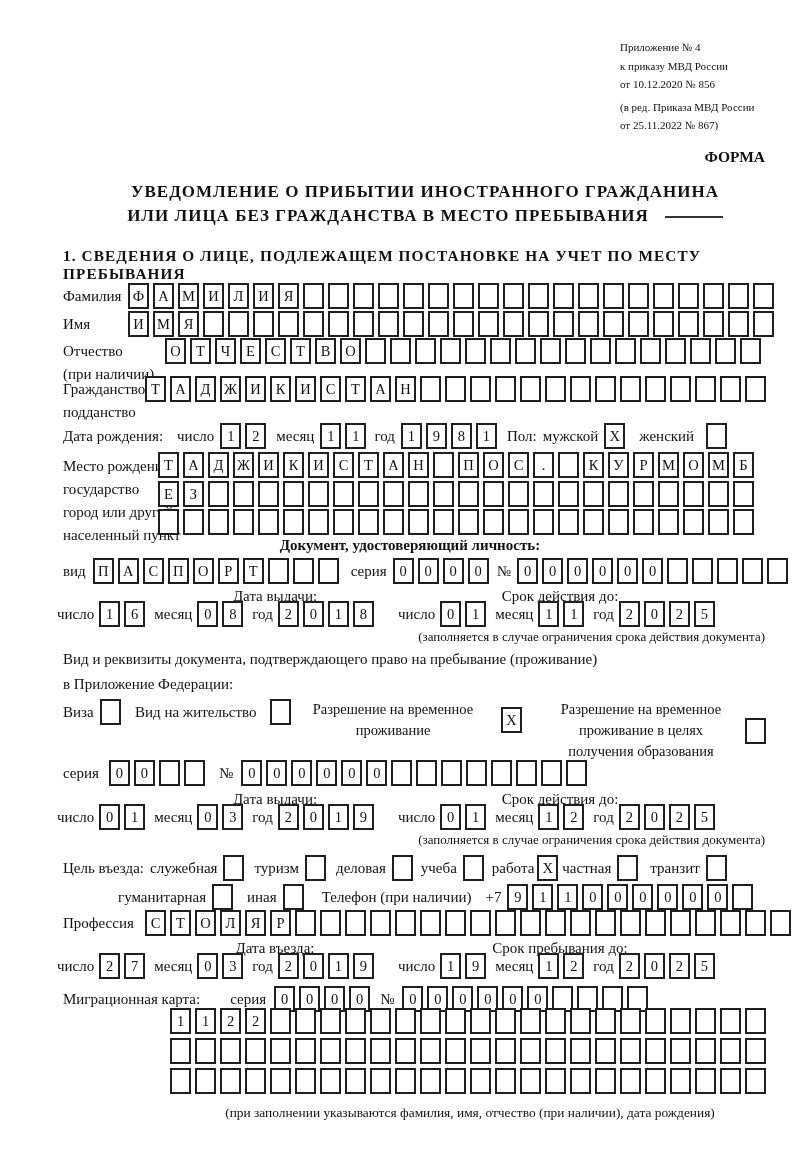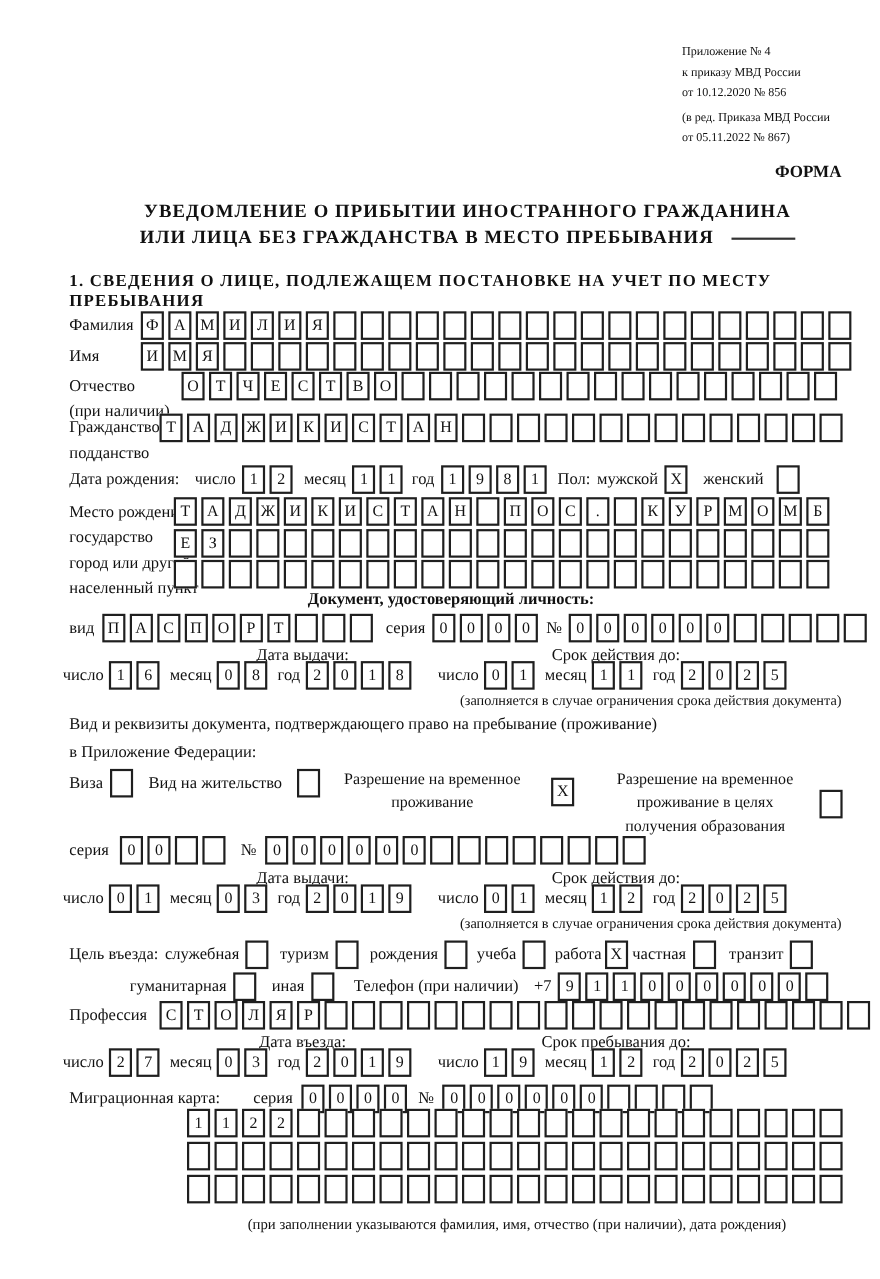--- a/index.html
+++ b/index.html
@@ -29,21 +29,21 @@
 </head>
 <body>
 
 <div class="page">
 
   <div class="abs hdr-note" style="left:620px;top:38px;width:178px">
     <div>Приложение № 4</div>
     <div>к приказу МВД России</div>
     <div>от 10.12.2020 № 856</div>
     <div style="margin-top:4px">(в ред. Приказа МВД России</div>
-    <div>от 05.11.2022 № 867)</div>
+    <div>от 25.11.2022 № 867)</div>
   </div>
 
   <div class="abs b rt" style="left:580px;top:148px;width:185px;font-size:15.5px">ФОРМА</div>
 
   <div class="abs ctr titleline" style="left:40px;top:182px;width:770px">УВЕДОМЛЕНИЕ О ПРИБЫТИИ ИНОСТРАННОГО ГРАЖДАНИНА</div>
   <div class="abs ctr titleline" style="left:40px;top:206px;width:770px"><span>ИЛИ ЛИЦА БЕЗ ГРАЖДАНСТВА В МЕСТО ПРЕБЫВАНИЯ</span><span class="underline-slot"></span></div>
 
   <div class="abs b" style="left:63px;top:247px;font-size:15.3px;letter-spacing:1.1px">1. СВЕДЕНИЯ О ЛИЦЕ, ПОДЛЕЖАЩЕМ ПОСТАНОВКЕ НА УЧЕТ ПО МЕСТУ ПРЕБЫВАНИЯ</div>
 
   <div class="abs lbl" style="left:63px;top:288px">Фамилия</div>
@@ -474,21 +474,21 @@
   <div class="abs row" style="left:63px;top:855px">
     <span class="lbl" style="margin-right:6px">Цель въезда:</span>
     <span class="lbl">служебная</span>
     <span class="cells chk" style="margin-right:10px">
         <span class="cell"></span>
       </span>
     <span class="lbl">туризм</span>
     <span class="cells chk" style="margin-right:10px">
         <span class="cell"></span>
       </span>
-    <span class="lbl">рождения</span>
+    <span class="lbl">деловая</span>
     <span class="cells chk" style="margin-right:8px">
         <span class="cell"></span>
       </span>
     <span class="lbl">учеба</span>
     <span class="cells chk" style="margin-right:8px">
         <span class="cell"></span>
       </span>
     <span class="lbl">работа</span>
     <span class="cells" style="margin-left:3px;margin-right:4px">
         <span class="cell">X</span>

